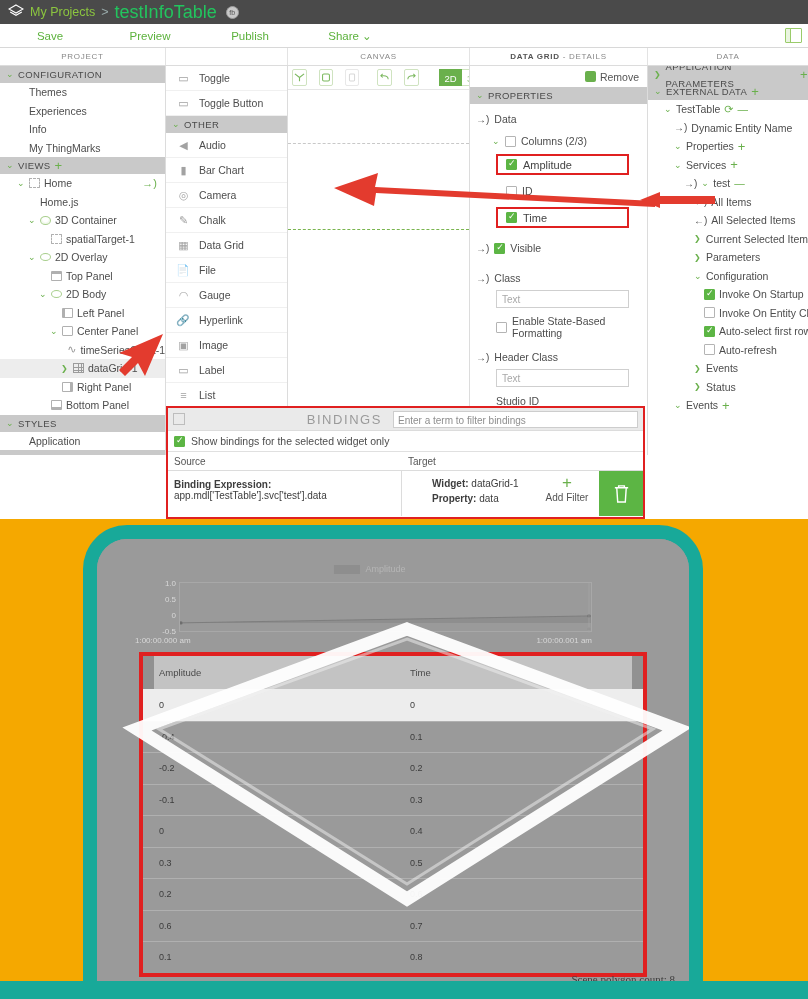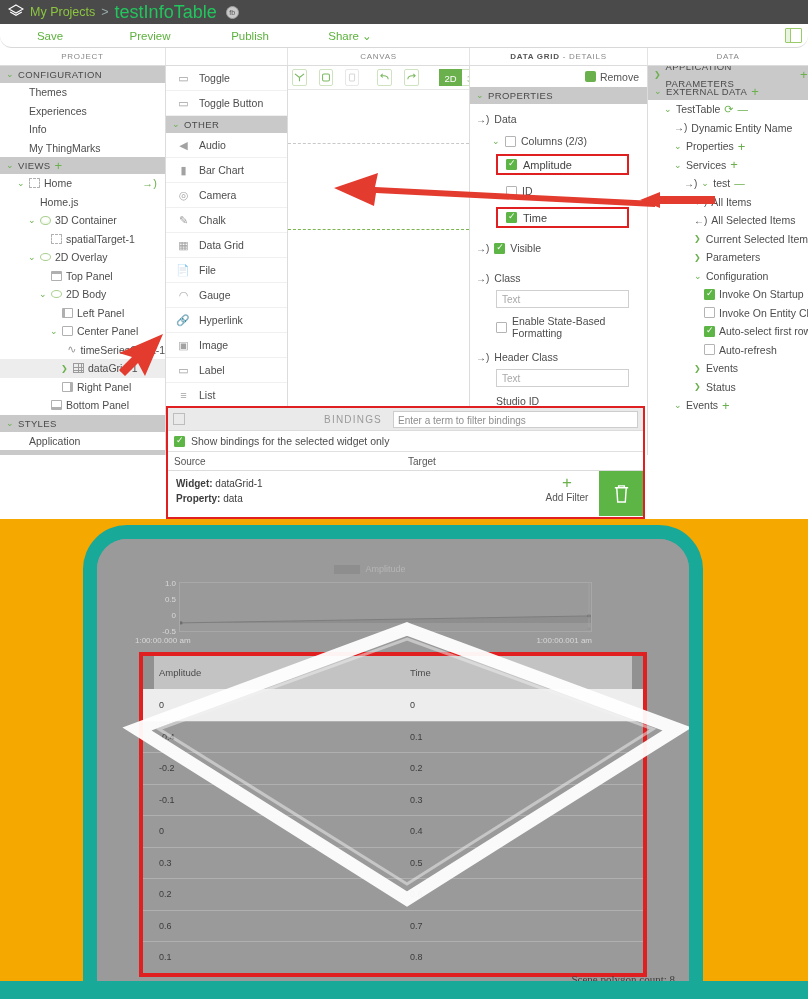--- a/index.html
+++ b/index.html
@@ -26,21 +26,21 @@
   #topbar .avatar {
     width: 13px; height: 13px; border-radius: 50%;
     background: #c9c9c9; border: 1px solid #9d9d9d;
     font-size: 7px; color:#555; text-align:center; line-height: 12px;
     margin-left: 3px;
   }
 
   
   #menubar {
     height: 24px; background: #fff; border-bottom: 1px solid #d8d8d8;
-    display: flex; align-items: center; position: relative; border-radius: 12px;
+    display: flex; align-items: center; position: relative;
   }
   #menubar .mi {
     width: 100px; text-align: center; color: #5cb23c; font-size: 11.5px;
     cursor: pointer;
   }
   #menubar .panel-toggle {
     position: absolute; right: 6px; top: 4px;
     width: 17px; height: 15px; border: 1.5px solid #9acb6a; border-radius: 1px;
   }
   #menubar .panel-toggle i {
@@ -152,35 +152,35 @@
   #datapane { width: 160px; }
 
   
   #bindings {
     position: absolute; left: 166px; top: 406px; width: 479px; height: 113px;
     background: #fff; border: 2px solid #e02020; z-index: 20;
   }
   #bindhead { height: 23px; background: #eaeaea; display:flex; align-items:center;
               padding: 0 5px; gap: 5px; border-bottom:1px solid #dcdcdc; }
   #bindhead .expander { width: 12px; height: 12px; border:1px solid #bdbdbd; }
-  #bindhead .lbl { margin-left:auto; font-size:10px; letter-spacing:.12em;
+  #bindhead .lbl { margin-left:auto; font-size:13px; letter-spacing:.12em;
                    color:#9a9a9a; }
   #bindhead .filter { width: 245px; height: 17px; background:#fff;
                       border:1px solid #cdcdcd; font-size:10px; color:#8e8e8e;
                       line-height:17px; padding-left:4px; margin-left:6px; }
   #bindopt { height: 21px; display:flex; align-items:center; gap:6px;
              padding-left:6px; font-size:10.5px; color:#4d4d4d;
              border-bottom:1px solid #e0e0e0; }
   #bindcols { height: 19px; display:flex; font-size:10px; color:#555;
               border-bottom:1px solid #dcdcdc; }
   #bindcols div { line-height:19px; padding-left:6px; }
   #bindrow { display:flex; height: 45px; font-size:10px; color:#3d3d3d; }
   #bindrow .src { width: 234px; border-right:1px solid #dcdcdc;
                   padding: 8px 6px; }
-  #bindrow .tgt { flex:1; padding: 5px 8px; position:relative; }
+  #bindrow .tgt { flex:1; padding: 5px 8px; position:relative;margin-left:22px; }
   #bindrow .tgt div { line-height: 15px; }
   .addfilter { position:absolute; right: 48px; top: 4px; width: 56px;
                text-align:center; color:#555; font-size:10px; }
   .addfilter .p { color:#6ab04c; font-size:17px; line-height:17px; }
   .delbtn { position:absolute; right: 0; top: 0; width: 44px; height: 45px;
             background:#5cb544; display:flex; align-items:center;
             justify-content:center; }
   .delbtn svg { width: 19px; height: 21px; }
 
   
@@ -635,20 +635,24 @@
   </div>
   <div id="bindopt">
     <span class="cb on"></span>
     <span>Show bindings for the selected widget only</span>
   </div>
   <div id="bindcols">
     <div style="width:234px">Source</div>
     <div style="flex:1">Target</div>
   </div>
   <div id="bindrow">
+    <div class="src">
+      <b>Binding Expression:</b>
+      <span>app.mdl['TestTable'].svc['test'].data</span>
+    </div>
     <div class="tgt">
       <div><b>Widget:</b>
         <span>dataGrid-1</span></div>
       <div><b>Property:</b>
         <span>data</span></div>
       <div class="addfilter">
         <div class="p">+</div>
         <div>Add Filter</div>
       </div>
       <div class="delbtn">

